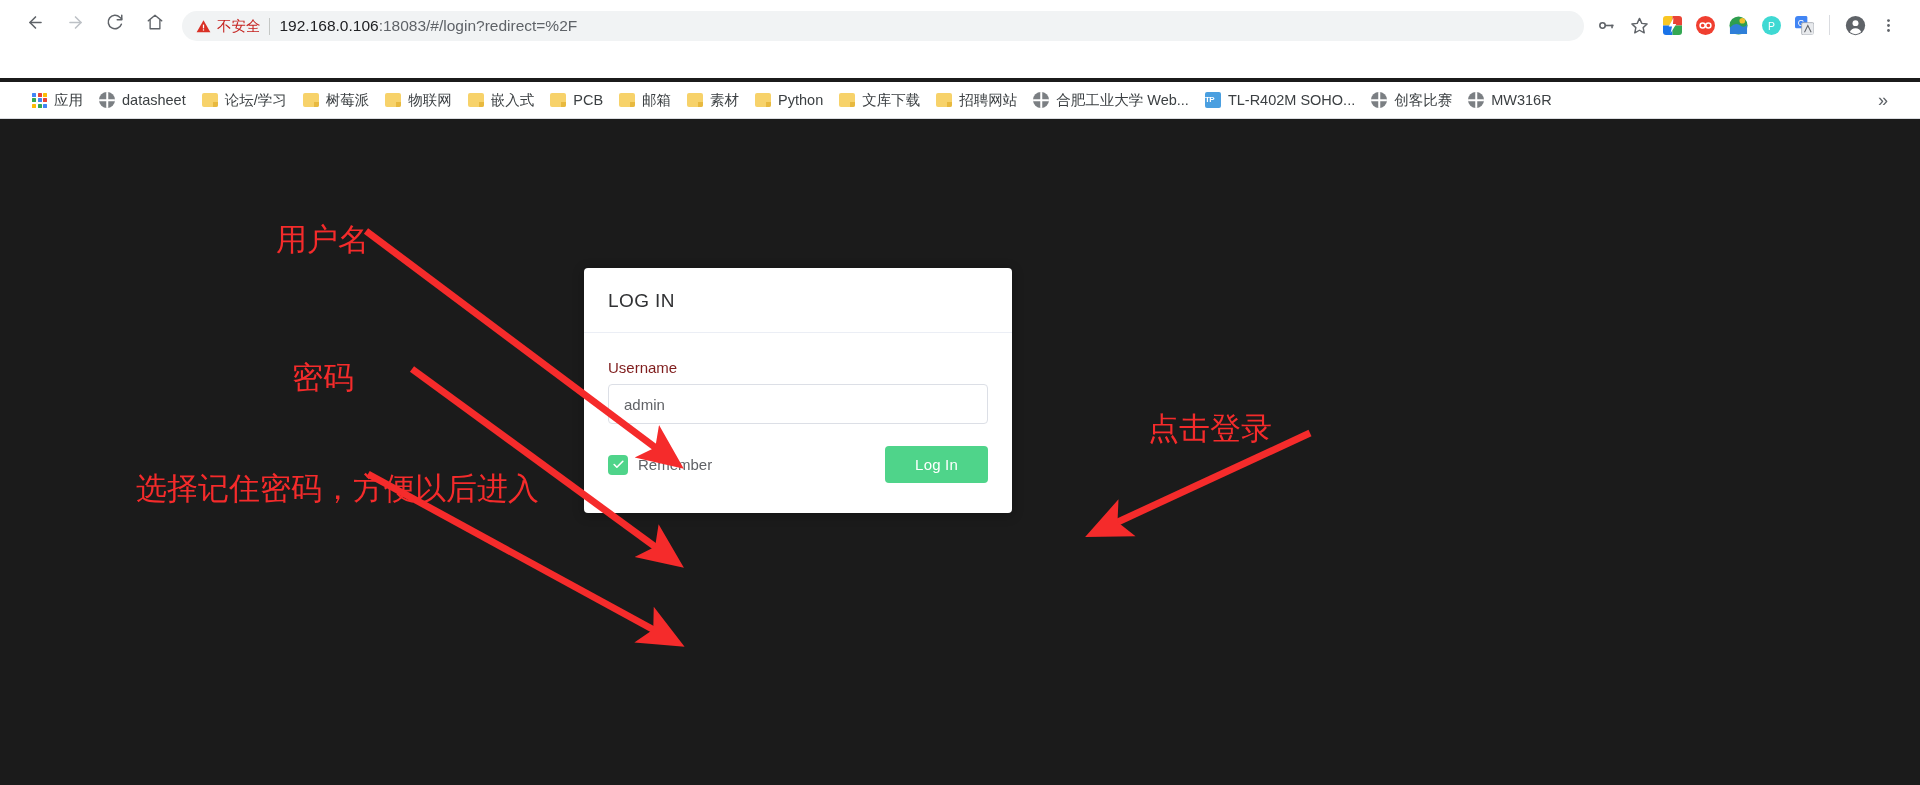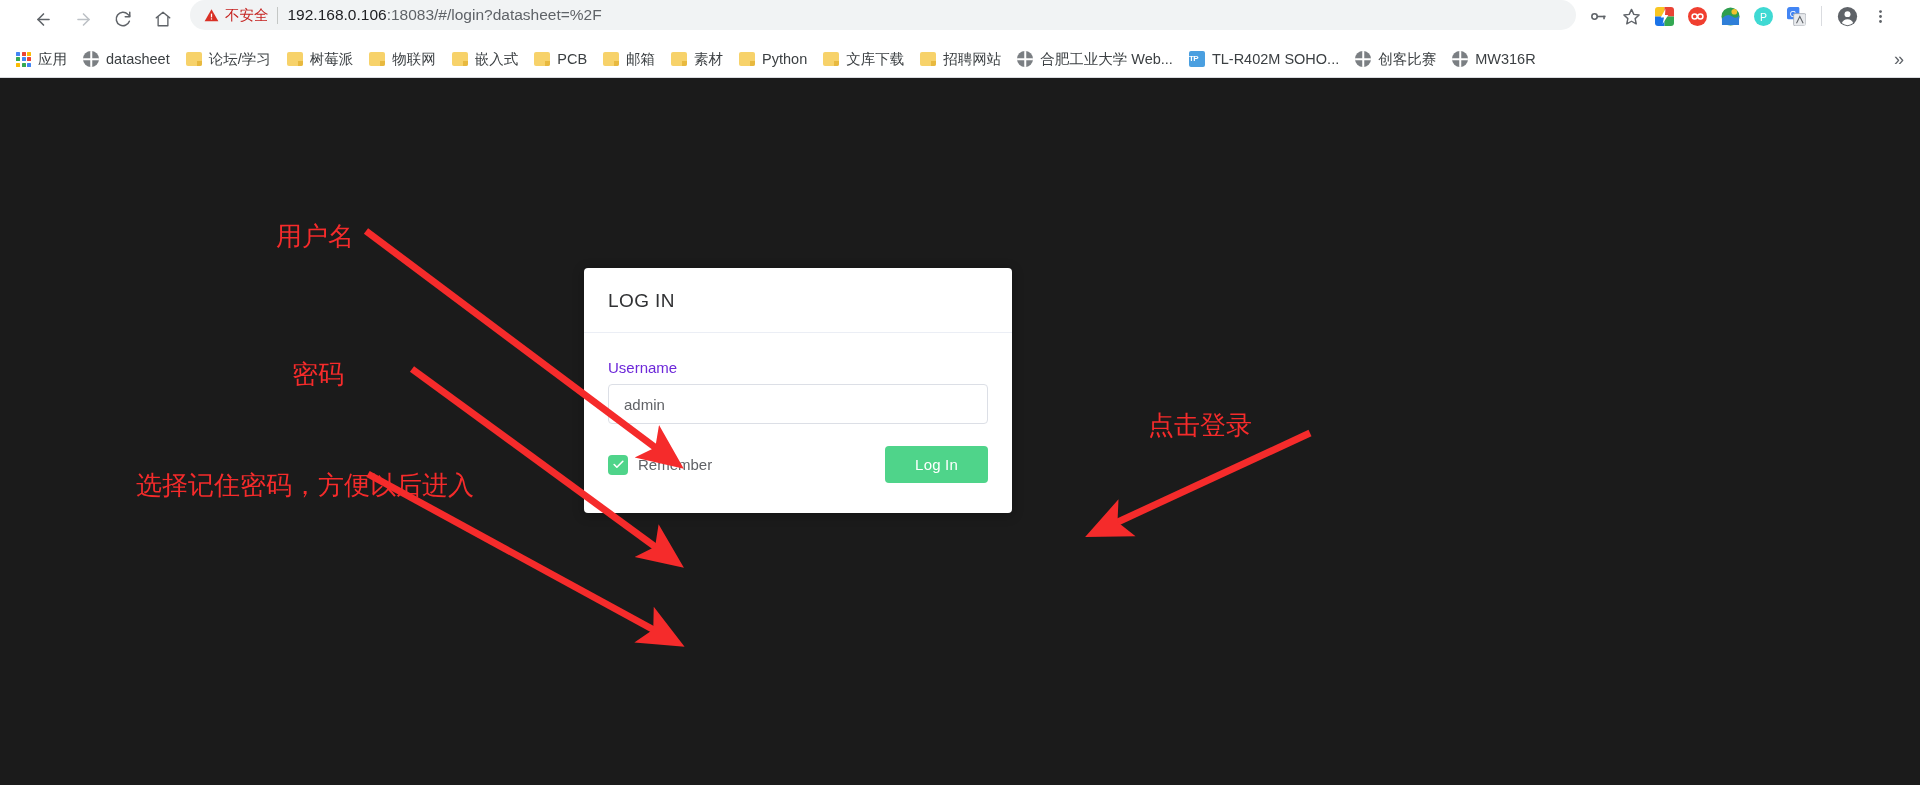--- a/index.html
+++ b/index.html
@@ -6,22 +6,22 @@
   html, body {
     width: 1920px; height: 785px;
     font-family: "Liberation Sans", "DejaVu Sans", sans-serif;
     overflow: hidden; background: #fff;
   }
 
   
   .browser { width: 1920px; height: 785px; position: relative; }
 
   .toolbar {
-    height: 41px; background: #fff; display: flex; align-items: flex-start;
-    padding: 0 24px; position: relative; z-index: 5;
+    height: 41px; background: #fff; display: flex; align-items: flex-end;
+    padding: 0 16px; position: relative; z-index: 5;
   }
   .nav-btns { display: flex; align-items: center; gap: 2px; }
   .nav-btn {
     width: 38px; height: 38px; border-radius: 50%;
     display: flex; align-items: center; justify-content: center;
     color: #5f6368;
   }
   .nav-btn svg { display: block; }
   .nav-btn.disabled { color: #bdc1c6; }
 
@@ -46,22 +46,22 @@
   .tb-icon {
     width: 32px; height: 32px; border-radius: 50%;
     display: flex; align-items: center; justify-content: center;
   }
   .ext-icon { width: 19px; height: 19px; border-radius: 3px; display: block; }
   .tb-divider { width: 1px; height: 20px; background: #dadce0; margin: 0 8px; }
 
   
   .bookmarks {
     height: 37px; background: #fff; border-bottom: 1px solid #dadce0;
-    display: flex; align-items: center; padding: 0 8px;
-    position: relative; z-index: 5; overflow: hidden;
+    display: flex; align-items: center; padding: 0 24px;
+    position: relative; z-index: 5; overflow: hidden; margin-top: 41px;
   }
   .bm {
     display: flex; align-items: center; height: 26px;
     padding: 0 8px; border-radius: 4px; flex: none;
     font-size: 14.5px; color: #3c4043; white-space: nowrap;
   }
   .bm .bm-ico { margin-right: 7px; display: flex; align-items: center; flex: none; }
   .bm-overflow {
     margin-left: auto; color: #5f6368; font-size: 18px;
     padding: 0 8px; flex: none;
@@ -117,21 +117,21 @@
     width: 428px; background: #fff; border-radius: 4px;
     box-shadow: 0 2px 12px rgba(0,0,0,0.3);
   }
   .card-header {
     padding: 22px 24px 20px 24px;
     border-bottom: 1px solid #ebeef5;
     font-size: 19px; color: #303133; letter-spacing: 0.4px;
   }
   .card-body { padding: 26px 24px 30px 24px; }
   .field-label {
-    font-size: 15px; color: #6d28d9; margin-bottom: 8px; display: block;
+    font-size: 15px; color: #7f1d1d; margin-bottom: 8px; display: block;
   }
   .field-input {
     width: 100%; height: 40px; border: 1px solid #dcdfe6; border-radius: 4px;
     background: #fff; padding: 0 15px; font-size: 15px; color: #606266;
     font-family: inherit; outline: none; display: flex; align-items: center;
   }
   .field-input.pw { letter-spacing: 2.5px; font-size: 13px; color: #606266; }
   .field-block { margin-bottom: 22px; }
   .field-block:last-of-type { margin-bottom: 26px; }
 
@@ -150,21 +150,21 @@
     background: #4fd48a; color: #fff; border: none; border-radius: 4px;
     height: 37px; padding: 0 30px; font-size: 15px; cursor: pointer;
     font-family: inherit; letter-spacing: 0.2px;
   }
 
   
   .annot-layer {
     position: absolute; inset: 0; pointer-events: none;
   }
   .annot-text {
-    position: absolute; color: #f52b2b; font-size: 26px; white-space: nowrap;
+    position: absolute; color: #f52b2b; font-size: 31px; white-space: nowrap;
     font-family: "DejaVu Sans", "Liberation Sans", sans-serif;
   }
   .annot-svg { position: absolute; left: 0; top: 0; }
 </style>
 </head>
 <body>
 
 <div class="browser">
 
   <div class="toolbar">
@@ -198,21 +198,21 @@
     <div class="omnibox">
       <span class="warn-icon">
         <svg width="15" height="15" viewBox="0 0 24 24" fill="#d93025">
             <path d="M12 2 L23 21 L1 21 Z"></path>
             <rect x="11" y="9" width="2" height="6" fill="#fff"></rect>
             <rect x="11" y="16.5" width="2" height="2" fill="#fff"></rect>
           </svg>
       </span>
       <span class="warn-text">不安全</span>
       <span class="sep"></span>
-      <span class="url"><span class="host">192.168.0.106</span><span class="rest">:18083/#/login?datasheet=%2F</span></span>
+      <span class="url"><span class="host">192.168.0.106</span><span class="rest">:18083/#/login?redirect=%2F</span></span>
     </div>
 
     <div class="tb-right">
       <div class="tb-icon">
         <svg width="19" height="19" viewBox="0 0 24 24" fill="#5f6368">
             <circle cx="7" cy="12" r="3.4" fill="none" stroke="#5f6368" stroke-width="2"></circle>
             <rect x="10" y="11" width="11" height="2"></rect>
             <rect x="18" y="11" width="2" height="4.5"></rect>
           </svg>
       </div>

